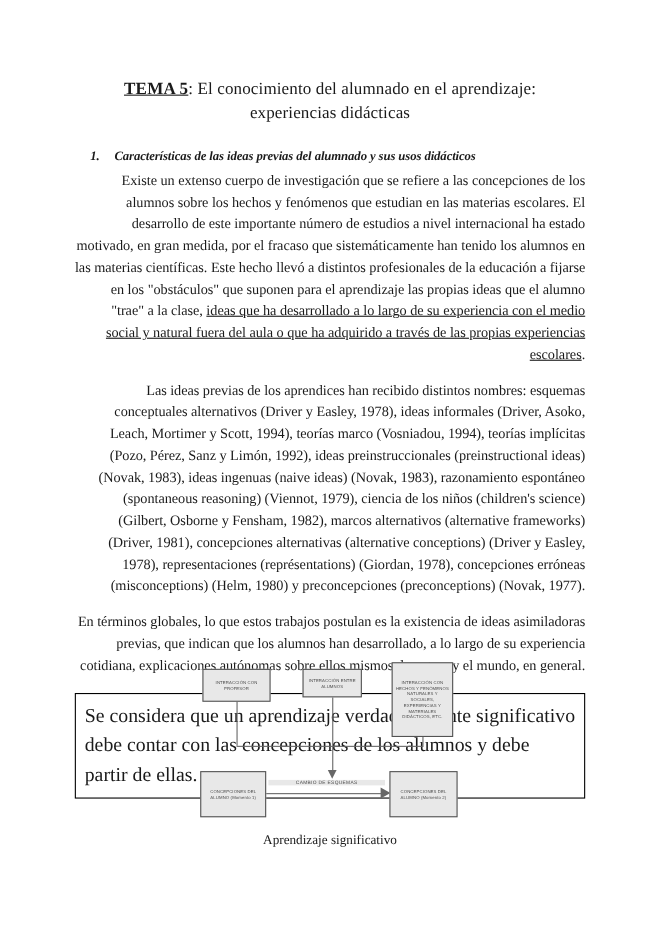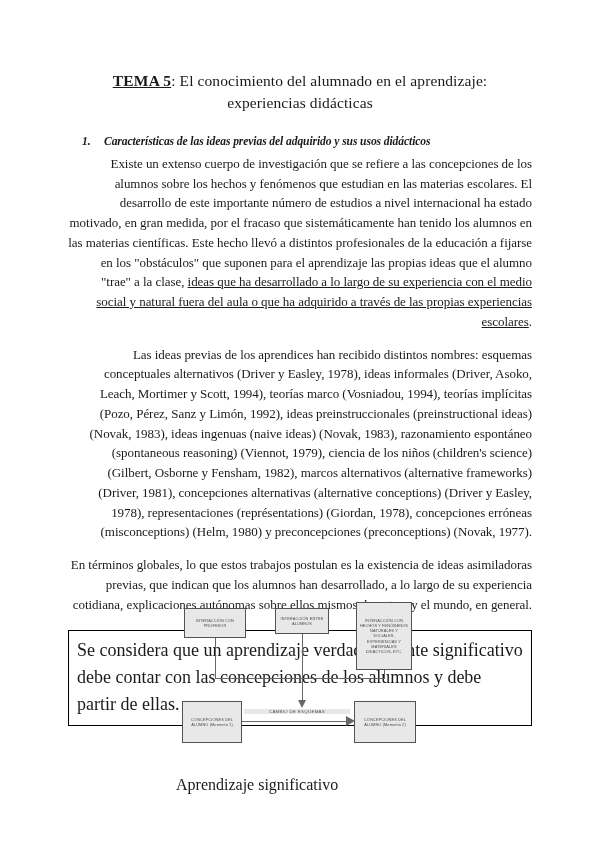--- a/index.html
+++ b/index.html
@@ -174,43 +174,43 @@
     font-size: 4.4px;
     letter-spacing: 0.3px;
     color: #2f2f2f;
     background: #fff;
     padding: 0 1px;
   }
 
   .fig-caption {
     position: absolute;
     left: 0;
-    top: 176px;
+    top: 156px;
     width: 248px;
-    text-align: left;
-    font-size: 16px;
+    text-align: center;
+    font-size: 12px;
     color: #1a1a1a;
   }
 </style>
 </head>
 <body>
 
 <div class="page">
 
   <div class="content">
 
     <h1 class="doc-title">
       <span class="tema-label">TEMA 5</span><span>: El conocimiento del alumnado en el aprendizaje:</span>
       <br>
       <span>experiencias didácticas</span>
     </h1>
 
     <div class="section-heading">
       <span class="num">1.</span>
-      <span class="heading-text">Características de las ideas previas del adquirido y sus usos didácticos</span>
+      <span class="heading-text">Características de las ideas previas del alumnado y sus usos didácticos</span>
     </div>
 
     <p class="body"><span>Existe un extenso cuerpo de investigación que se refiere a las concepciones de los alumnos sobre los hechos y fenómenos que estudian en las materias escolares. El desarrollo de este importante número de estudios a nivel internacional ha estado motivado, en gran medida, por el fracaso que sistemáticamente han tenido los alumnos en las materias científicas. Este hecho llevó a distintos profesionales de la educación a fijarse en los "obstáculos" que suponen para el aprendizaje las propias ideas que el alumno "trae" a la clase, </span><span class="u">ideas que ha desarrollado a lo largo de su experiencia con el medio social y natural fuera del aula o que ha adquirido a través de las propias experiencias escolares</span><span>.</span></p>
 
     <p class="body">Las ideas previas de los aprendices han recibido distintos nombres: esquemas conceptuales alternativos (Driver y Easley, 1978), ideas informales (Driver, Asoko, Leach, Mortimer y Scott, 1994), teorías marco (Vosniadou, 1994), teorías implícitas (Pozo, Pérez, Sanz y Limón, 1992), ideas preinstruccionales (preinstructional ideas) (Novak, 1983), ideas ingenuas (naive ideas) (Novak, 1983), razonamiento espontáneo (spontaneous reasoning) (Viennot, 1979), ciencia de los niños (children's science) (Gilbert, Osborne y Fensham, 1982), marcos alternativos (alternative frameworks) (Driver, 1981), concepciones alternativas (alternative conceptions) (Driver y Easley, 1978), representaciones (représentations) (Giordan, 1978), concepciones erróneas (misconceptions) (Helm, 1980) y preconcepciones (preconceptions) (Novak, 1977).</p>
 
     <p class="body tight">En términos globales, lo que estos trabajos postulan es la existencia de ideas asimiladoras previas, que indican que los alumnos han desarrollado, a lo largo de su experiencia cotidiana, explicaciones autónomas sobre ellos mismos, los otros y el mundo, en general.</p>
 
     <div class="callout">
       <span>Se considera que un aprendizaje verdaderamente significativo debe contar con las concepciones de los alumnos y debe partir de ellas.</span>

